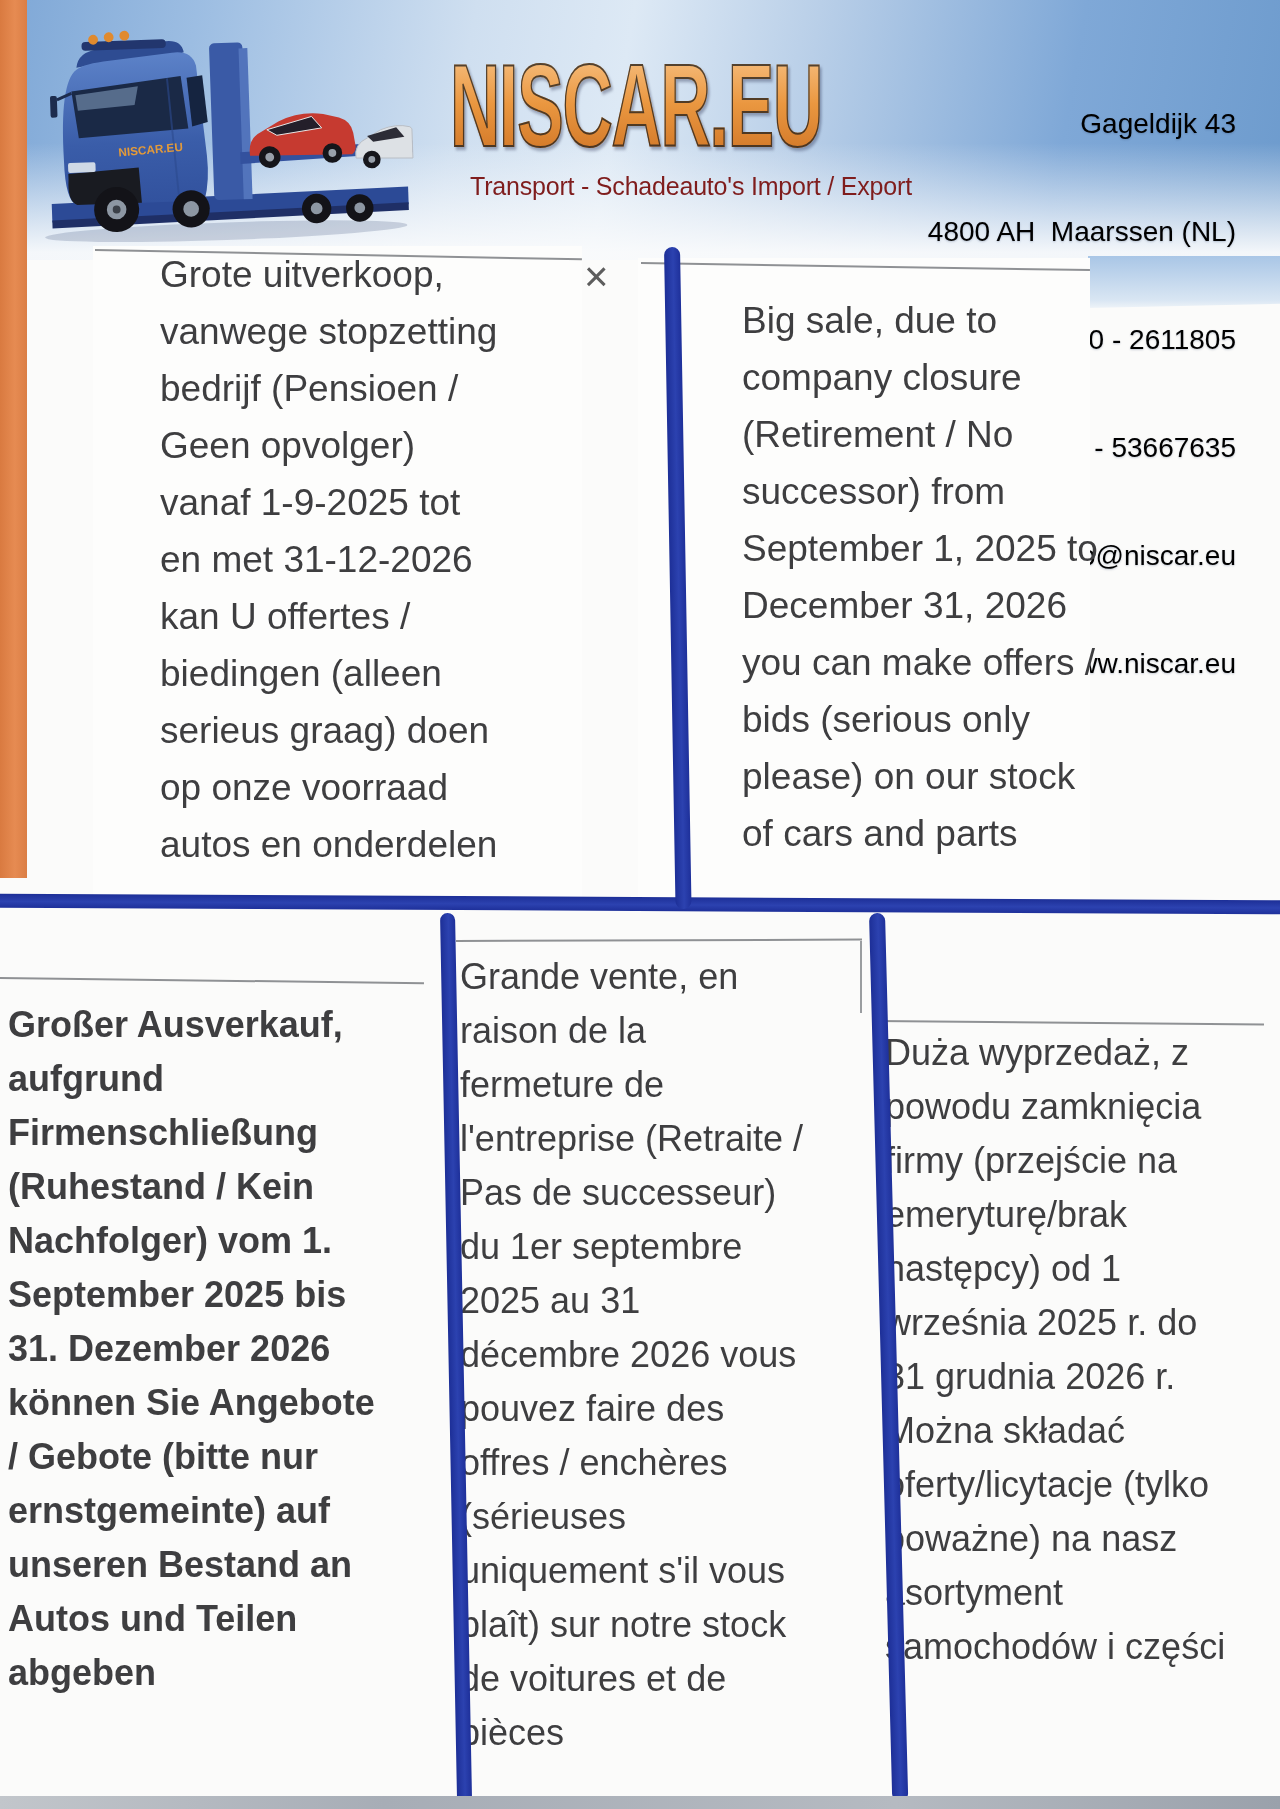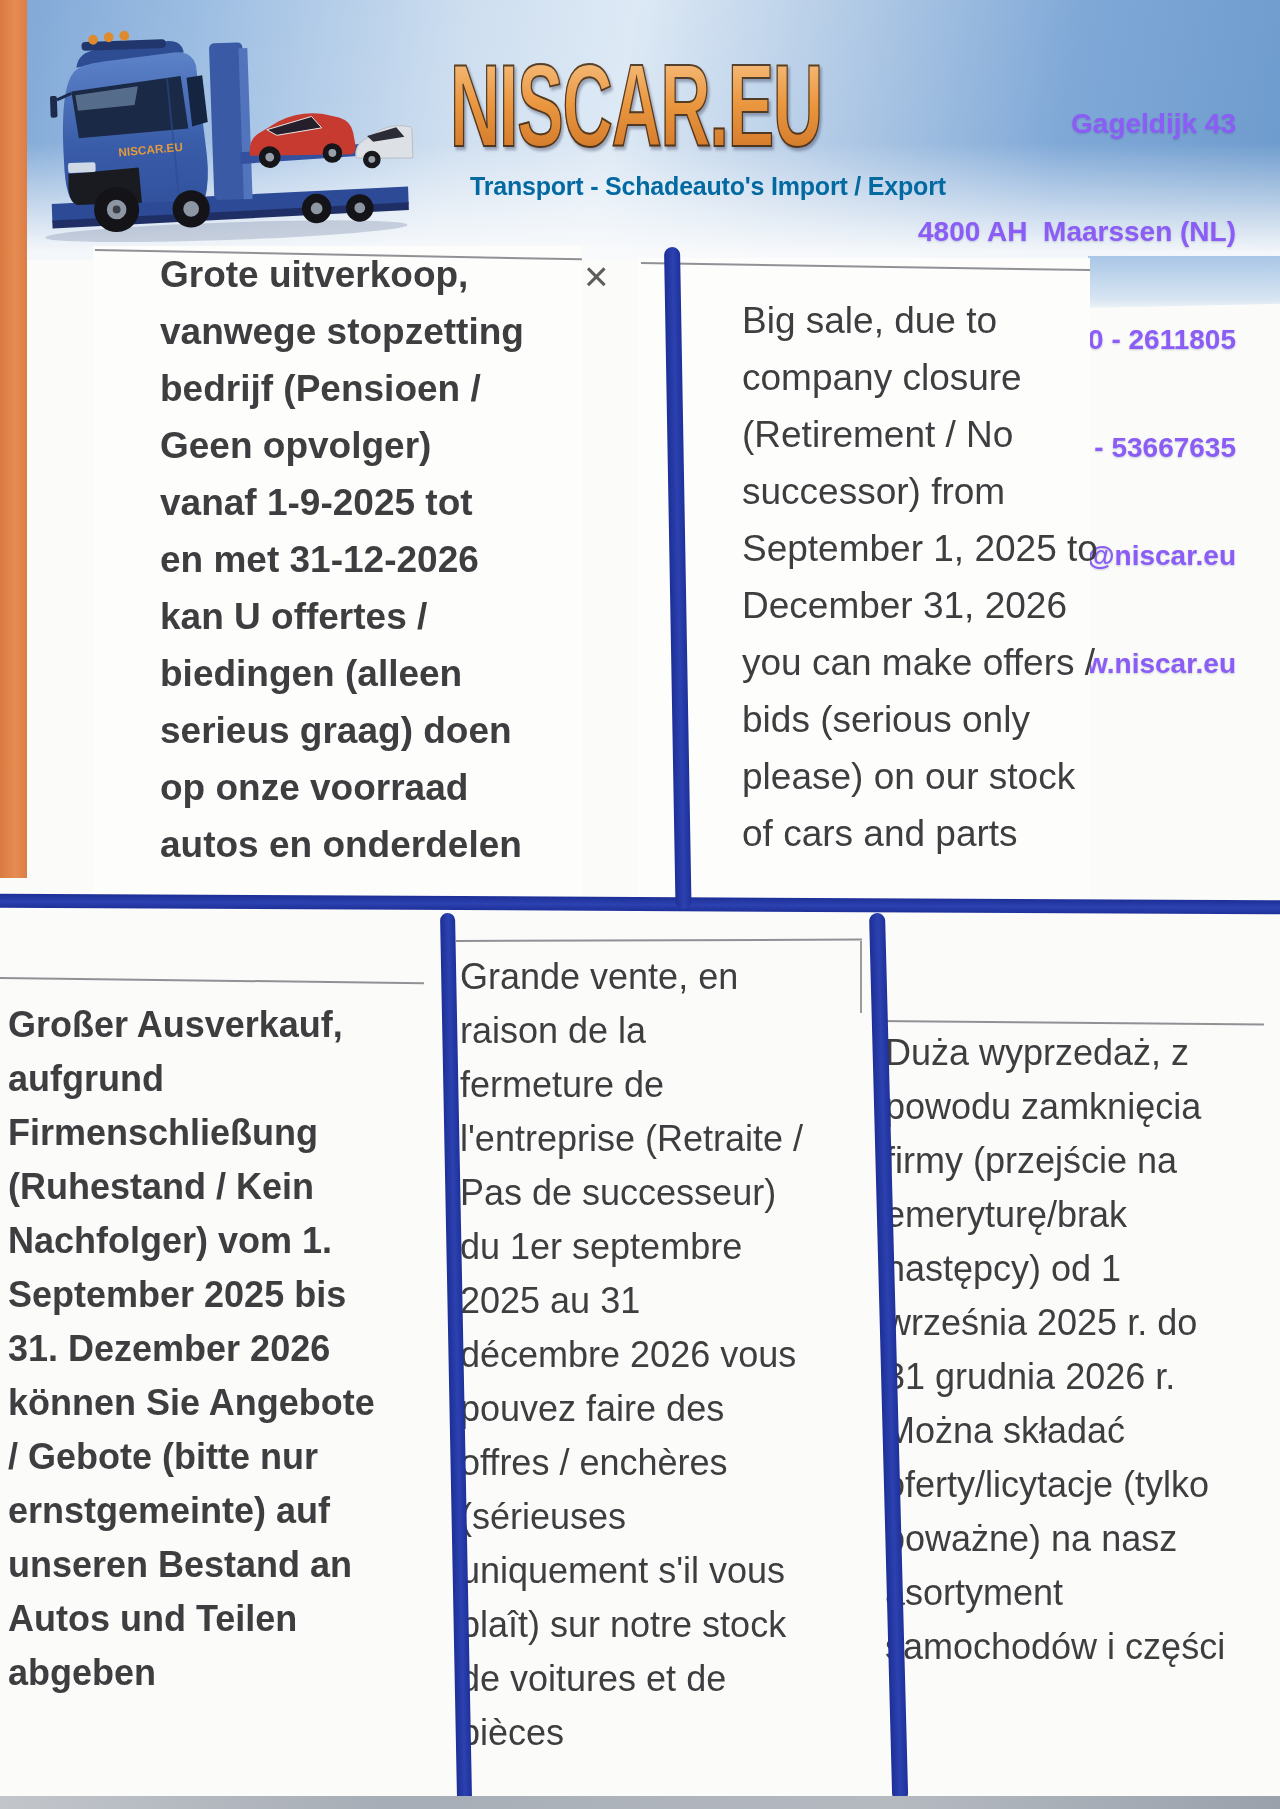--- a/index.html
+++ b/index.html
@@ -30,25 +30,25 @@
     font-size:116px;font-weight:bold;line-height:1;letter-spacing:-2px;
     transform:scaleX(.6);transform-origin:left top;
     background:linear-gradient(#f8c488,#ea9740 48%,#cd7224);
     -webkit-background-clip:text;background-clip:text;color:transparent;
     -webkit-text-stroke:2px rgba(42,36,30,.8);
     filter:drop-shadow(3px 3px 1.5px rgba(30,35,70,.35));
     white-space:nowrap;
   }
   .tagline{
     position:absolute;left:470px;top:172px;z-index:3;
-    font-size:25px;font-weight:bold;color:#0369a1;letter-spacing:-.2px;white-space:nowrap;
+    font-size:25px;font-weight:normal;color:#7f1d1d;letter-spacing:-.2px;white-space:nowrap;
   }
   .contact{
     position:absolute;right:44px;top:34px;z-index:3;text-align:right;
-    font-size:28px;font-weight:bold;color:#8b5cf6;line-height:36px;white-space:pre;
+    font-size:28px;font-weight:normal;color:#000000;line-height:36px;white-space:pre;
     text-shadow:0 1px 2px rgba(40,60,100,.25);
   }
   
   .card{position:absolute;background:#fdfdfc;z-index:3;}
   .card-nl{left:93px;top:246px;width:489px;height:658px;}
   .card-en{left:638px;top:258px;width:452px;height:646px;}
   .gline{position:absolute;height:2px;background:#8f9194;z-index:4;transform-origin:left center;}
   .gline-nl{left:95px;top:249px;width:487px;transform:rotate(1.1deg);}
   .gline-en{left:641px;top:262px;width:449px;transform:rotate(.9deg);}
   .gline-de{left:0;top:977px;width:424px;transform:rotate(.7deg);}
@@ -62,21 +62,21 @@
   .mk-en{left:664px;top:247px;width:16px;height:662px;transform:rotate(-1deg);transform-origin:top center;}
   .mk-fr{left:440px;top:913px;width:15px;height:893px;transform:rotate(-1.1deg);transform-origin:top center;}
   .mk-pl{left:869px;top:913px;width:16px;height:889px;transform:rotate(-1.5deg);transform-origin:top center;}
   
   .close-x{
     position:absolute;left:584px;top:256px;z-index:5;
     font-size:42px;color:#5d5d5d;line-height:42px;cursor:pointer;
   }
   
   .t{position:absolute;z-index:5;white-space:pre-line;color:#3e3e40;}
-  .t-nl{left:160px;top:246px;width:430px;font-size:37px;line-height:57px;font-weight:bold;}
+  .t-nl{left:160px;top:246px;width:430px;font-size:37px;line-height:57px;}
   .t-en{left:742px;top:292px;width:400px;font-size:37px;line-height:57px;}
   .t-de{left:8px;top:998px;width:430px;font-size:36px;line-height:54px;font-weight:bold;}
   .t-fr{left:460px;top:950px;width:420px;font-size:36px;line-height:54px;}
   .t-pl{left:885px;top:1026px;width:410px;font-size:36px;line-height:54px;}
   
   .scan-bottom{
     position:absolute;left:0;top:1796px;width:1280px;height:13px;z-index:7;
     background:linear-gradient(to right,#c2c6cb,#a7adb6 30%,#b5bac1 70%,#9aa1ab);
   }
 </style>

